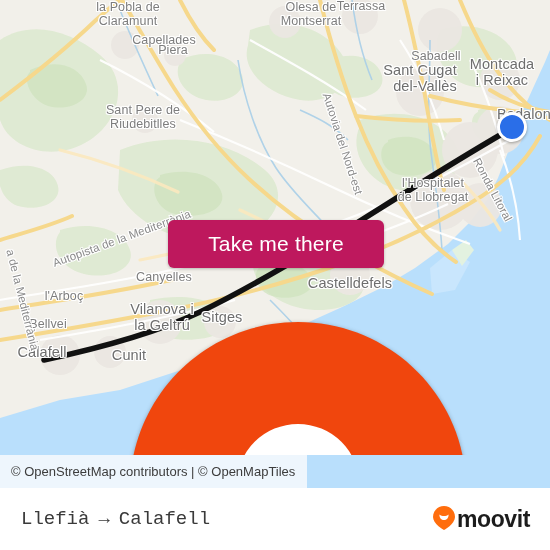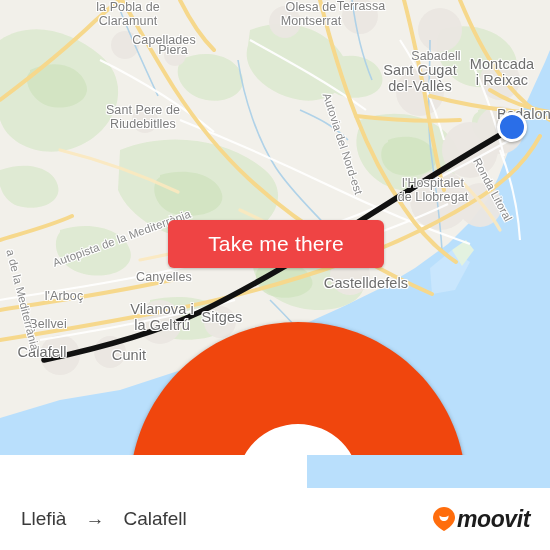--- a/index.html
+++ b/index.html
@@ -91,25 +91,25 @@
   #footer {
     position: absolute;
     left: 0; top: 488px;
     width: 550px; height: 62px;
     background: #ffffff;
     display: flex; align-items: center;
     justify-content: space-between;
     padding: 0 20px 0 21px;
   }
   #route-summary {
-    display: flex; align-items: flex-start; gap: 19px;
-    font-size: 19px; color: #3a3a3a;
+    display: flex; align-items: flex-start; gap: 9px;
+    font-size: 19px; color: #3a3a3a; font-family: Liberation Mono, monospace;
   }
   #route-arrow { font-size: 19px; color: #3a3a3a; }
-  #moovit-logo { display: flex; align-items: center; gap: 2px; font-style: italic; }
+  #moovit-logo { display: flex; align-items: flex-start; gap: 2px; }
   #moovit-word {
     font-size: 23px; font-weight: bold; color: #1c1c1c;
     letter-spacing: -.4px;
   }
 </style>
 </head>
 <body>
 
 <div id="app">
 
@@ -225,31 +225,31 @@
 
     <div id="place-labels">
         <div class="mlabel" style="left: 128px; top: 14px;">la Pobla de
 Claramunt</div>
         <div class="mlabel" style="left: 279px; top: 14px; margin-left: 32px;">Olesa de
 Montserrat</div>
         <div class="mlabel" style="left: 361px; top: 7px;">Terrassa</div>
         <div class="mlabel" style="left: 436px; top: 24px; margin-top: 33px;">Sabadell</div>
         <div class="mlabel" style="left: 124px; top: 41px; margin-left: 40px;">Capellades</div>
         <div class="mlabel" style="left: 173px; top: 51px;">Piera</div>
-        <div class="mlabel big" style="left: 420px; top: 78px;">Sant Cugat
+        <div class="mlabel big" style="left: 420px; top: 78px; text-align: right;">Sant Cugat
 del-Vallès</div>
         <div class="mlabel big" style="left: 502px; top: 72px;">Montcada
 i Reixac</div>
         <div class="mlabel" style="left: 143px; top: 117px;">Sant Pere de
 Riudebitlles</div>
         <div class="mlabel big" style="left: 528px; top: 114px;">Badalona</div>
         <div class="mlabel" style="left: 433px; top: 190px;">l'Hospitalet
 de Llobregat</div>
         <div class="mlabel" style="left: 164px; top: 278px;">Canyelles</div>
-        <div class="mlabel big" style="left: 350px; top: 283px; margin-left: 16px;">Castelldefels</div>
+        <div class="mlabel big" style="left: 350px; top: 283px;">Castelldefels</div>
         <div class="mlabel" style="left: 64px; top: 297px;">l'Arboç</div>
         <div class="mlabel big" style="left: 162px; top: 317px;">Vilanova i
 la Geltrú</div>
         <div class="mlabel big" style="left: 222px; top: 317px;">Sitges</div>
         <div class="mlabel" style="left: 48px; top: 325px;">Bellvei</div>
         <div class="mlabel big" style="left: 42px; top: 352px;">Calafell</div>
         <div class="mlabel big" style="left: 101px; top: 355px; margin-left: 28px;">Cunit</div>
       </div>
 
     <div id="road-labels">
@@ -260,24 +260,27 @@
       </div>
 
     <div id="start-marker" class="start-dot" style="left: 512px; top: 127px; background: rgb(42, 110, 232);"></div>
     <div id="end-marker" class="end-pin" style="left: 40px; top: 368px;">
       <svg viewBox="0 0 34 46" xmlns="http://www.w3.org/2000/svg">
         <path d="M17,0 C7.6,0 0,7.6 0,17 C0,29 17,46 17,46 C17,46 34,29 34,17 C34,7.6 26.4,0 17,0 Z" fill="#f0460d"></path>
         <circle cx="17" cy="16.5" r="6.2" fill="#ffffff"></circle>
       </svg>
     </div>
 
-    <button id="take-me-there" style="background: #ef4444; color: rgb(255, 255, 255);">Take me there</button>
+    <button id="take-me-there" style="background: #be185d; color: rgb(255, 255, 255);">Take me there</button>
   </div>
 
   <div id="attrib-strip" style="background: rgb(185, 223, 252);"></div>
+  <div id="attribution">
+    <span>© OpenStreetMap contributors | © OpenMapTiles</span>
+  </div>
 
   <div id="footer">
     <div id="route-summary">
       <span>Llefià</span>
       <span id="route-arrow">→</span>
       <span>Calafell</span>
     </div>
     <div id="moovit-logo">
       <svg width="22" height="24" viewBox="0 0 22 24" xmlns="http://www.w3.org/2000/svg">
         <path d="M11,0 C4.9,0 0,4.9 0,11 C0,18 11,24 11,24 C11,24 22,18 22,11 C22,4.9 17.1,0 11,0 Z" fill="#ff6d0d"></path>

